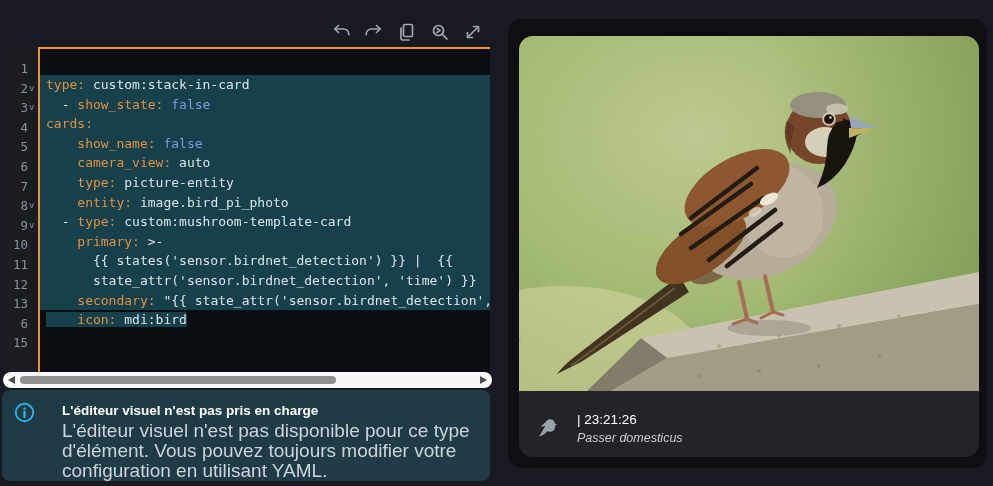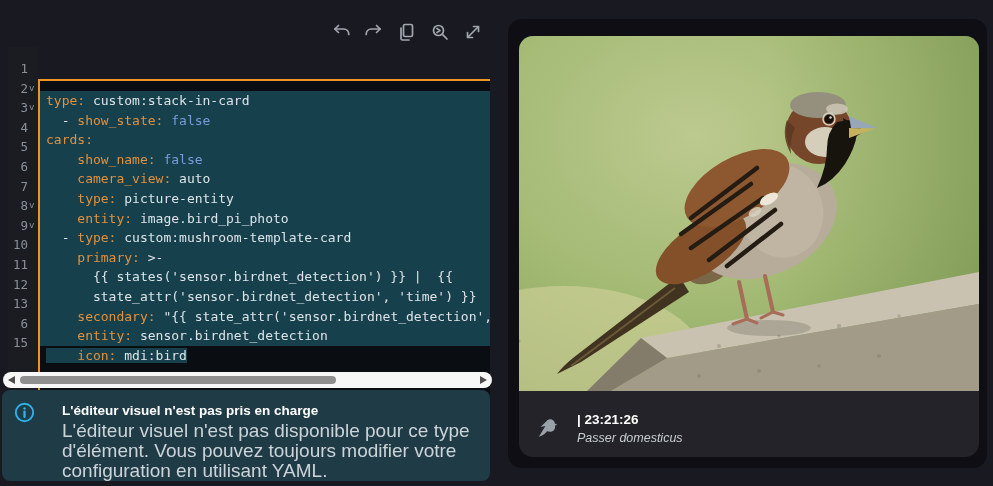--- a/index.html
+++ b/index.html
@@ -18,21 +18,21 @@
     font-family:"DejaVu Sans Mono",monospace;font-size:12.5px;color:#8b919a;
   }
   .gutter-row{height:19.6px;line-height:19.6px;display:flex;justify-content:flex-end;align-items:center;}
   .gutter-num{text-align:right;}
   .gutter-fold{width:9px;font-size:9px;color:#8b919a;margin-left:1px;cursor:pointer;}
   .gutter-fold.empty{visibility:hidden;}
 
   .code-area{
     position:absolute;left:38px;top:47px;width:452px;height:325px;box-sizing:border-box;
     background:#0a0d12;border-top:2px solid #ef9528;border-left:2px solid #ef9528;
-    padding-top:10px;overflow:hidden;cursor:text;margin-top:32px;
+    padding-top:26px;overflow:hidden;cursor:text;
   }
   .code-row{
     height:19.6px;line-height:19.6px;white-space:pre;padding-left:6px;
     font-family:"DejaVu Sans Mono",monospace;font-size:13px;
   }
   .code-row.sel-full{background:#16404c;}
   .code-row .sel-text{background:#16404c;}
   .tok-k{color:#e2913d;}
   .tok-p{color:#dde3e9;}
   .tok-a{color:#7b9bdb;}
@@ -63,21 +63,21 @@
   }
   .preview-card{
     position:absolute;left:11px;top:17px;width:460px;height:421px;
     border-radius:14px;overflow:hidden;background:#232329;cursor:pointer;
   }
   .photo{width:460px;height:355px;}
   .card-footer{
     height:66px;display:flex;align-items:center;padding-left:15px;box-sizing:border-box;
   }
   .footer-text{margin-left:17px;display:flex;flex-direction:column;gap:4px;}
-  .footer-time{font-size:13.5px;font-weight:bold;color:#ffffff;}
+  .footer-time{font-size:13.5px;font-weight:normal;color:#ffffff;}
   .footer-species{font-size:12.5px;color:#c9ced3;font-style:italic;}
 </style>
 </head>
 <body>
 
 <div class="toolbar">
   <div class="tb-icon">
     <svg width="22" height="22" viewBox="0 0 22 22">
         <path d="M5,8 H13.5 C16.8,8 18.8,10.4 18.8,13.4"></path>
         <polyline points="8.5,4.5 4.8,8 8.5,11.5"></polyline>
@@ -179,21 +179,20 @@
     <div class="code-row sel-full"><span class="tok-k">cards:</span></div>
     <div class="code-row sel-full"><span class="tok-p">    </span><span class="tok-k">show_name:</span><span class="tok-p"> </span><span class="tok-a">false</span></div>
     <div class="code-row sel-full"><span class="tok-p">    </span><span class="tok-k">camera_view:</span><span class="tok-p"> auto</span></div>
     <div class="code-row sel-full"><span class="tok-p">    </span><span class="tok-k">type:</span><span class="tok-p"> picture-entity</span></div>
     <div class="code-row sel-full"><span class="tok-p">    </span><span class="tok-k">entity:</span><span class="tok-p"> image.bird_pi_photo</span></div>
     <div class="code-row sel-full"><span class="tok-p">  - </span><span class="tok-k">type:</span><span class="tok-p"> custom:mushroom-template-card</span></div>
     <div class="code-row sel-full"><span class="tok-p">    </span><span class="tok-k">primary:</span><span class="tok-p"> &gt;-</span></div>
     <div class="code-row sel-full"><span class="tok-p">      {{ states('sensor.birdnet_detection') }} |  {{</span></div>
     <div class="code-row sel-full"><span class="tok-p">      state_attr('sensor.birdnet_detection', 'time') }}</span></div>
     <div class="code-row sel-full"><span class="tok-p">    </span><span class="tok-k">secondary:</span><span class="tok-p"> "{{ state_attr('sensor.birdnet_detection',</span></div>
-    <div class="code-row sel-full"><span class="tok-p">    </span><span class="tok-k">entity:</span><span class="tok-p"> sensor.birdnet_detection</span></div>
     <div class="code-row"><span class="sel-text"><span class="tok-p">    </span><span class="tok-k">icon:</span><span class="tok-p"> mdi:bird</span></span></div>
     <div class="code-row"></div>
   </div>
 
 <div class="hscroll">
   <div class="hs-arrow left"></div>
   <div class="hs-arrow right"></div>
   <div class="hs-thumb" style="left: 3.5%; width: 64.5%;"></div>
 </div>
 

